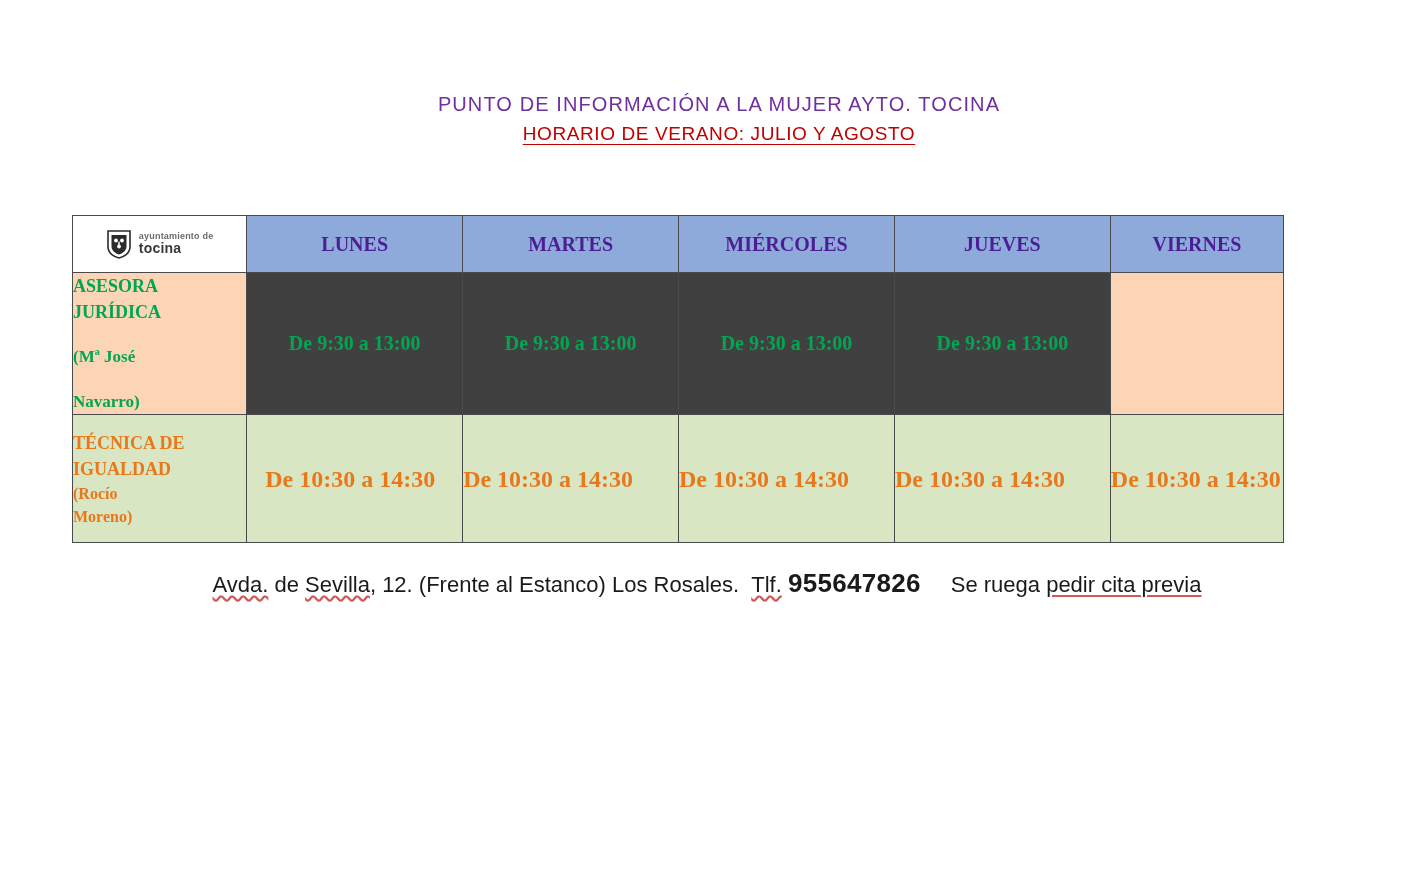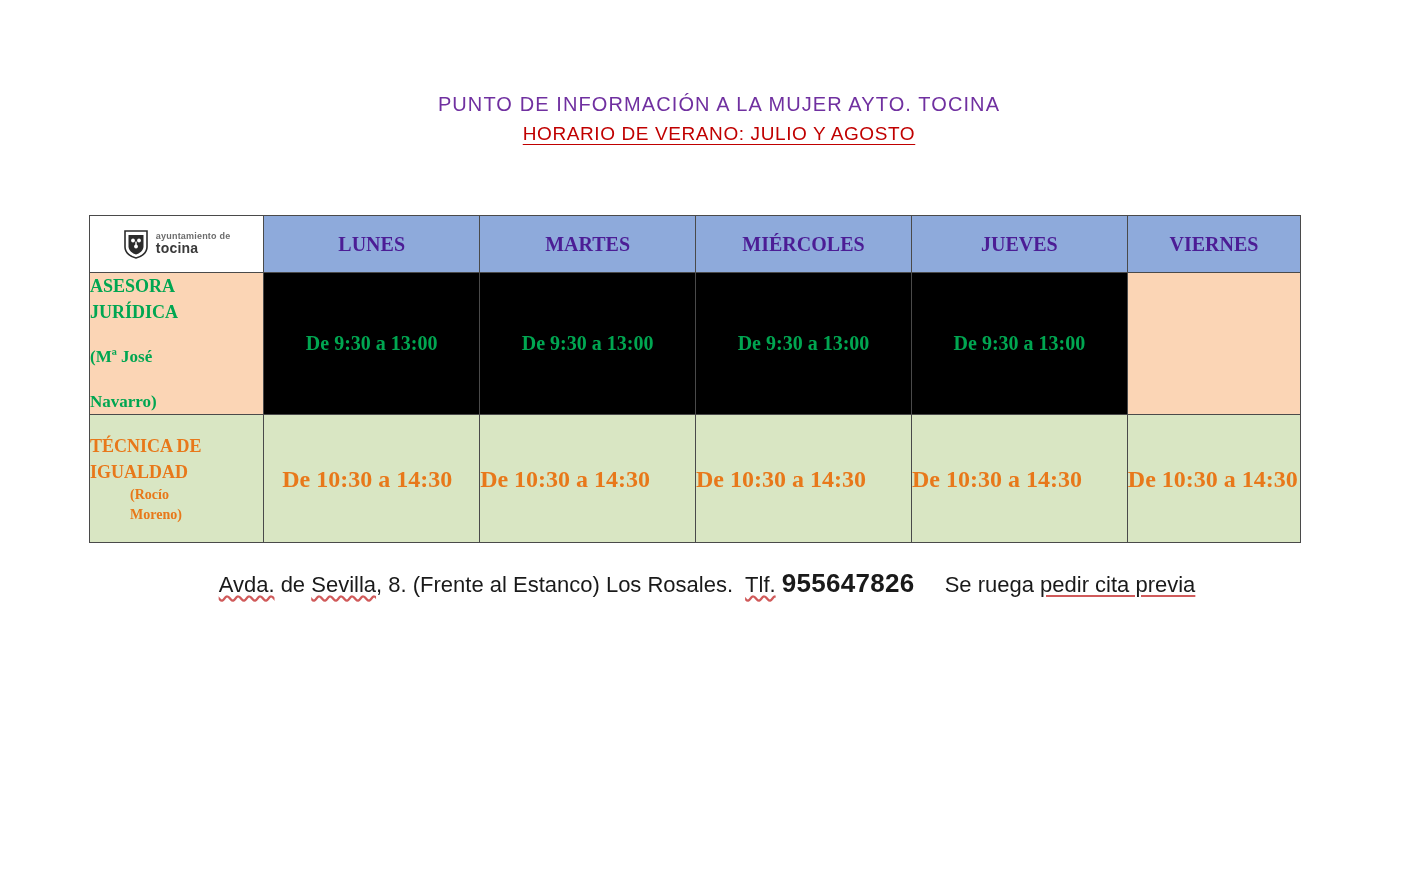--- a/index.html
+++ b/index.html
@@ -47,21 +47,21 @@
     font-size: 19px;
     letter-spacing: 0.6px;
     font-weight: 400;
     text-decoration: underline;
     text-underline-offset: 4px;
   }
 
   
   .schedule-table {
     position: absolute;
-    left: 89px;
+    left: 72px;
     top: 215px;
     border-collapse: collapse;
     table-layout: fixed;
     width: 1212px;
     font-family: "Liberation Serif", serif;
   }
   .schedule-table td, .schedule-table th {
     border: 1px solid #4a4a4a;
     padding: 0;
     vertical-align: middle;
@@ -94,38 +94,38 @@
     text-align: left;
     color: #00a651;
     font-family: "Liberation Serif", serif;
     font-weight: bold;
     font-size: 18px;
     line-height: 1.45;
   }
   .label-aj .sub { font-size: 17px; margin-top: 20px; }
 
   .cell-aj {
-    background: #000000;
+    background: #404040;
     text-align: center;
     color: #00a651;
     font-family: "Liberation Serif", serif;
     font-weight: bold;
     font-size: 20px;
   }
   .cell-aj-empty { background: #fbd5b5; }
 
   .label-ti {
     background: #d9e6c3;
     color: #e8781a;
     font-family: "Liberation Serif", serif;
     font-weight: bold;
     font-size: 18px;
     line-height: 1.45;
   }
-  .label-ti .sub { font-size: 14px; margin-left: 40px; }
+  .label-ti .sub { font-size: 16px; }
 
   .cell-ti {
     background: #d9e6c3;
     text-align: left;
     color: #e8781a;
     font-family: Liberation Serif, serif;
     font-weight: bold;
     font-size: 24px;
     padding-left: 14px;
     padding-right: 10px;
@@ -270,16 +270,16 @@
         <td class="cell-ti center-pad">De 10:30 a 14:30</td>
         <td class="cell-ti">De 10:30 a 14:30</td>
         <td class="cell-ti">De 10:30 a 14:30</td>
         <td class="cell-ti">De 10:30 a 14:30</td>
         <td class="cell-ti">De 10:30 a 14:30</td>
       </tr>
     </tbody>
   </table>
 
   <div class="footer">
-    <span class="squiggle">Avda.</span><span> de </span><span class="squiggle">Sevilla</span><span>, 8. (Frente al Estanco) Los Rosales.</span><span class="gap-small"></span><span class="squiggle">Tlf.</span> <span class="phone">955647826</span><span class="gap"></span><span>Se ruega </span><span class="plain-underline">pedir cita previa</span>
+    <span class="squiggle">Avda.</span><span> de </span><span class="squiggle">Sevilla</span><span>, 12. (Frente al Estanco) Los Rosales.</span><span class="gap-small"></span><span class="squiggle">Tlf.</span> <span class="phone">955647826</span><span class="gap"></span><span>Se ruega </span><span class="plain-underline">pedir cita previa</span>
   </div>
 
 </div>
 
 </body></html>

